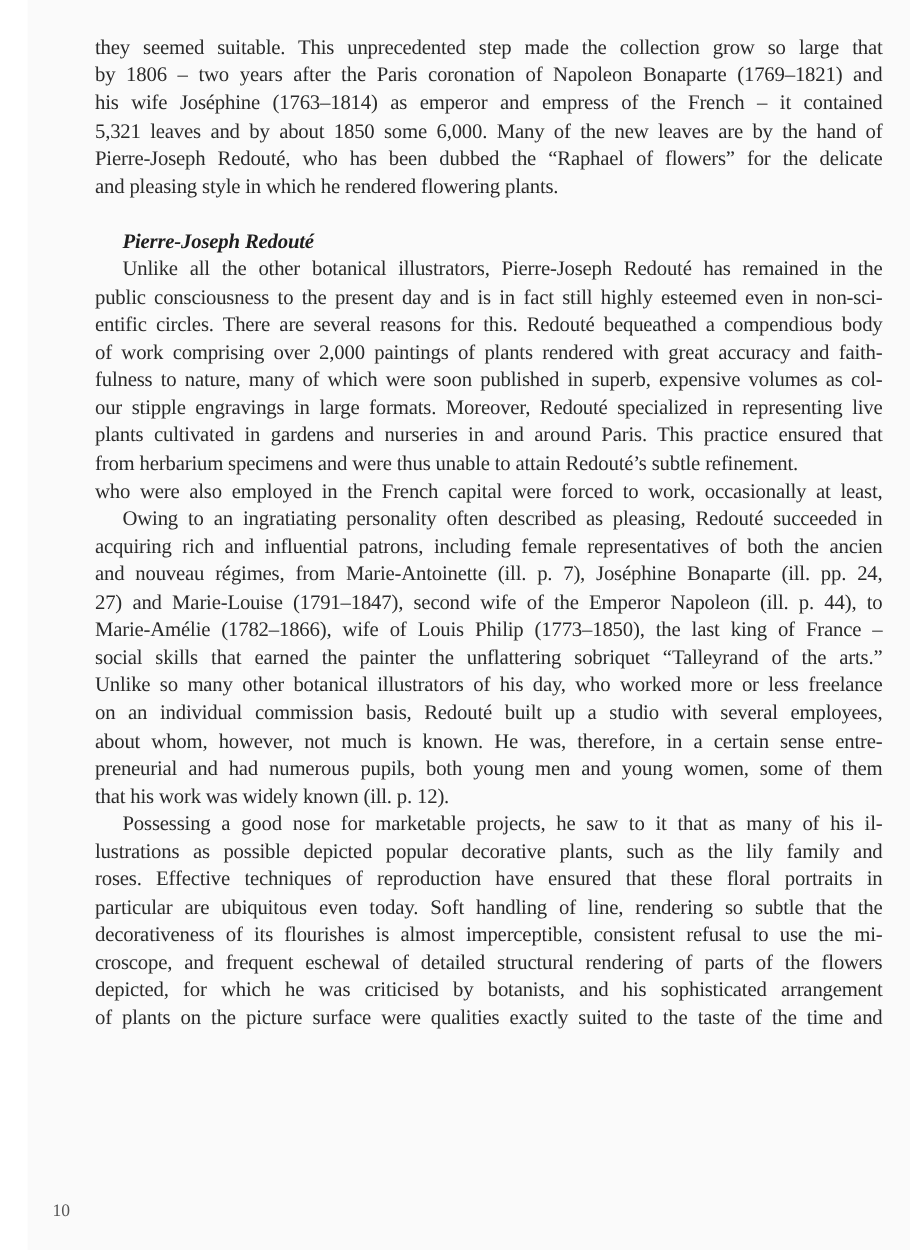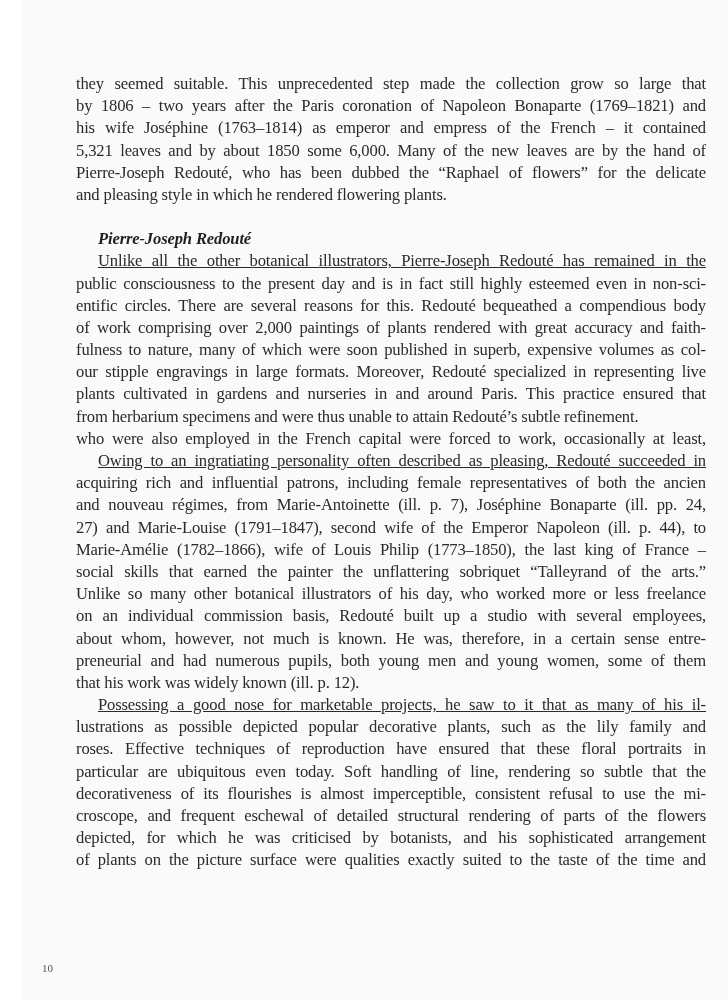--- a/index.html
+++ b/index.html
@@ -24,53 +24,51 @@
     .page {
       position: absolute;
       left: 76px;
       top: 27px;
       width: 630px;
       font-family: "Liberation Serif", "DejaVu Serif", serif;
       font-size: 16.6px;
       line-height: 22.2px;
       color: #2a2a2a;
       letter-spacing: -0.15px;
-      margin-top: 46px;
     }
     .line {
       display: block;
       white-space: nowrap;
       text-align: justify;
       text-align-last: justify;
       height: 22.2px;
     }
     .line.last {
       text-align-last: left;
     }
     .line.indent {
       padding-left: 22px;
-      text-decoration: underline;
     }
     .gap {
       height: 22px;
     }
     .heading {
       display: block;
       padding-left: 22px;
       font-weight: bold;
       height: 22.2px;
       color: #1f1f1f;
       font-style: italic;
     }
     .page-number {
       position: absolute;
       left: 42px;
       top: 962px;
       font-family: "Liberation Serif", "DejaVu Serif", serif;
-      font-size: 11px;
+      font-size: 14px;
       color: #555;
     }
   </style>
 </head>
 <body>
 
 <div class="left-edge"></div>
 
 <div class="page">
   <div>

